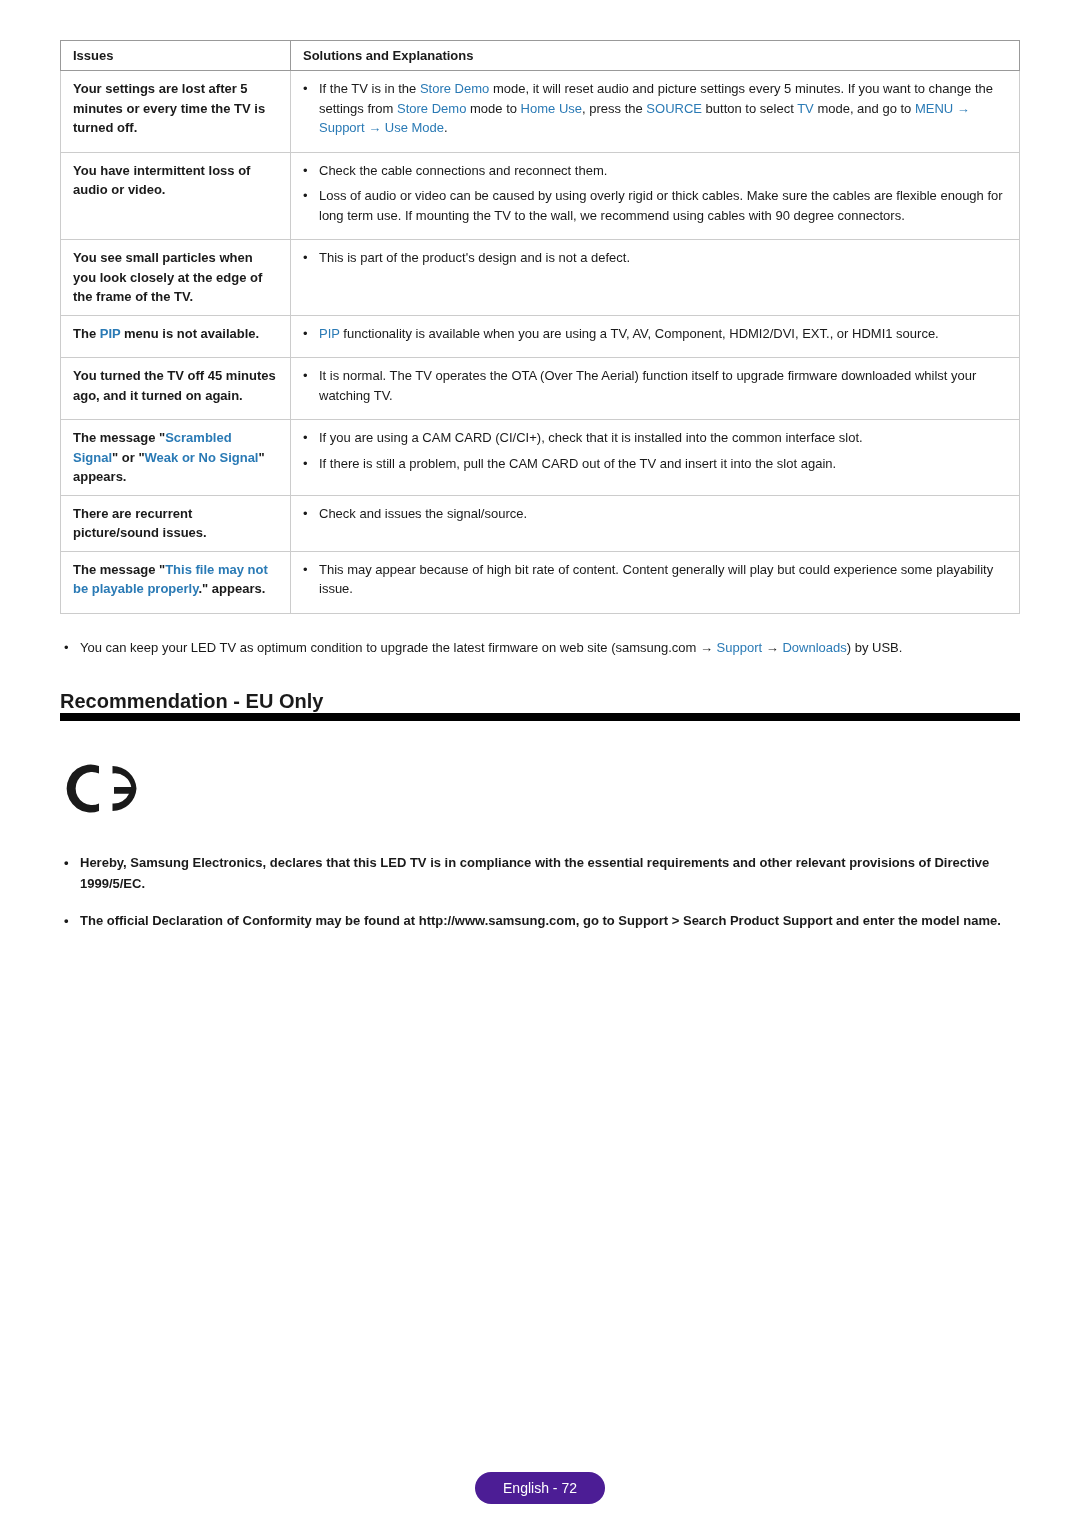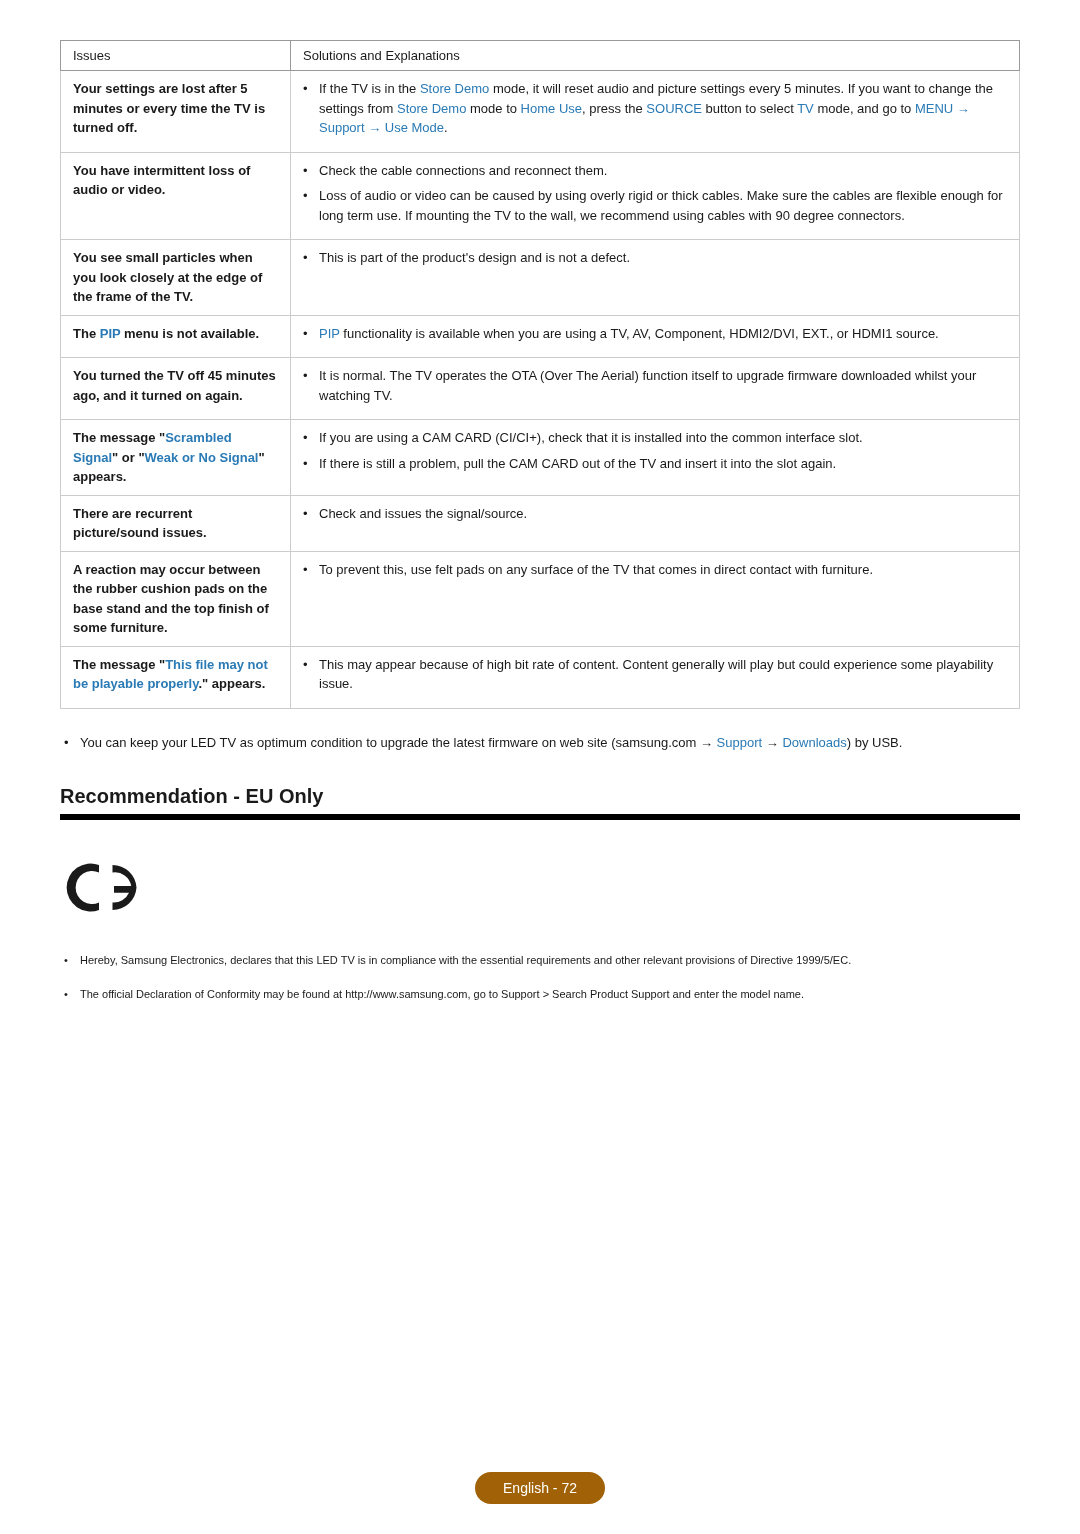--- a/index.html
+++ b/index.html
@@ -31,21 +31,21 @@
       width: 100%;
       border-collapse: collapse;
       margin-bottom: 24px;
     }
 
     .info-table th {
       background: #fff;
       border: 1px solid #999;
       padding: 7px 12px;
       text-align: left;
-      font-weight: normal;
+      font-weight: bold;
       font-size: 13px;
     }
 
     .info-table td {
       border: 1px solid #ccc;
       padding: 8px 12px;
       vertical-align: top;
       font-size: 13px;
       line-height: 1.5;
     }
@@ -96,22 +96,22 @@
       content: '•';
       position: absolute;
       left: 4px;
     }
 
     
     .recommendation-title {
       font-size: 20px;
       font-weight: bold;
       margin-bottom: 20px;
-      border-bottom: 6px solid #000000;
-      padding-bottom: 6px;
+      border-bottom: 8px solid #000000;
+      padding-bottom: 0;
     }
 
     .ce-mark {
       display: inline-block;
       margin: 10px 0 24px 0;
     }
 
     .ce-svg {
       width: 90px;
       height: 75px;
@@ -120,43 +120,44 @@
     .eu-bullet-list {
       list-style: none;
       padding: 0;
       margin-bottom: 0;
     }
 
     .eu-bullet-list li {
       padding-left: 20px;
       position: relative;
       margin-bottom: 16px;
-      font-size: 11px;
+      font-size: 13px;
       line-height: 1.6;
+      font-weight: bold;
     }
 
     .eu-bullet-list li::before {
       content: '•';
       position: absolute;
       left: 4px;
       top: 0;
     }
 
     
     .page-footer {
       position: absolute;
       bottom: 30px;
       left: 0;
       right: 0;
       display: flex;
       justify-content: center;
     }
 
     .page-number-badge {
-      background: #a16207;
+      background: #4c1d95;
       color: #fff;
       padding: 8px 28px;
       border-radius: 20px;
       font-size: 14px;
     }
 
   </style>
 </head>
 <body>
 
@@ -230,28 +231,20 @@
 
       <tr>
         <td>There are recurrent picture/sound issues.</td>
         <td>
           <ul class="bullet-list">
             <li>Check and issues the signal/source.</li>
           </ul>
         </td>
       </tr>
 
-      <tr>
-        <td>A reaction may occur between the rubber cushion pads on the base stand and the top finish of some furniture.</td>
-        <td>
-          <ul class="bullet-list">
-            <li>To prevent this, use felt pads on any surface of the TV that comes in direct contact with furniture.</li>
-          </ul>
-        </td>
-      </tr>
 
       <tr>
         <td>The message "<a class="link-blue">This file may not be playable properly</a>." appears.</td>
         <td>
           <ul class="bullet-list">
             <li>This may appear because of high bit rate of content. Content generally will play but could experience some playability issue.</li>
           </ul>
         </td>
       </tr>
     </tbody>

